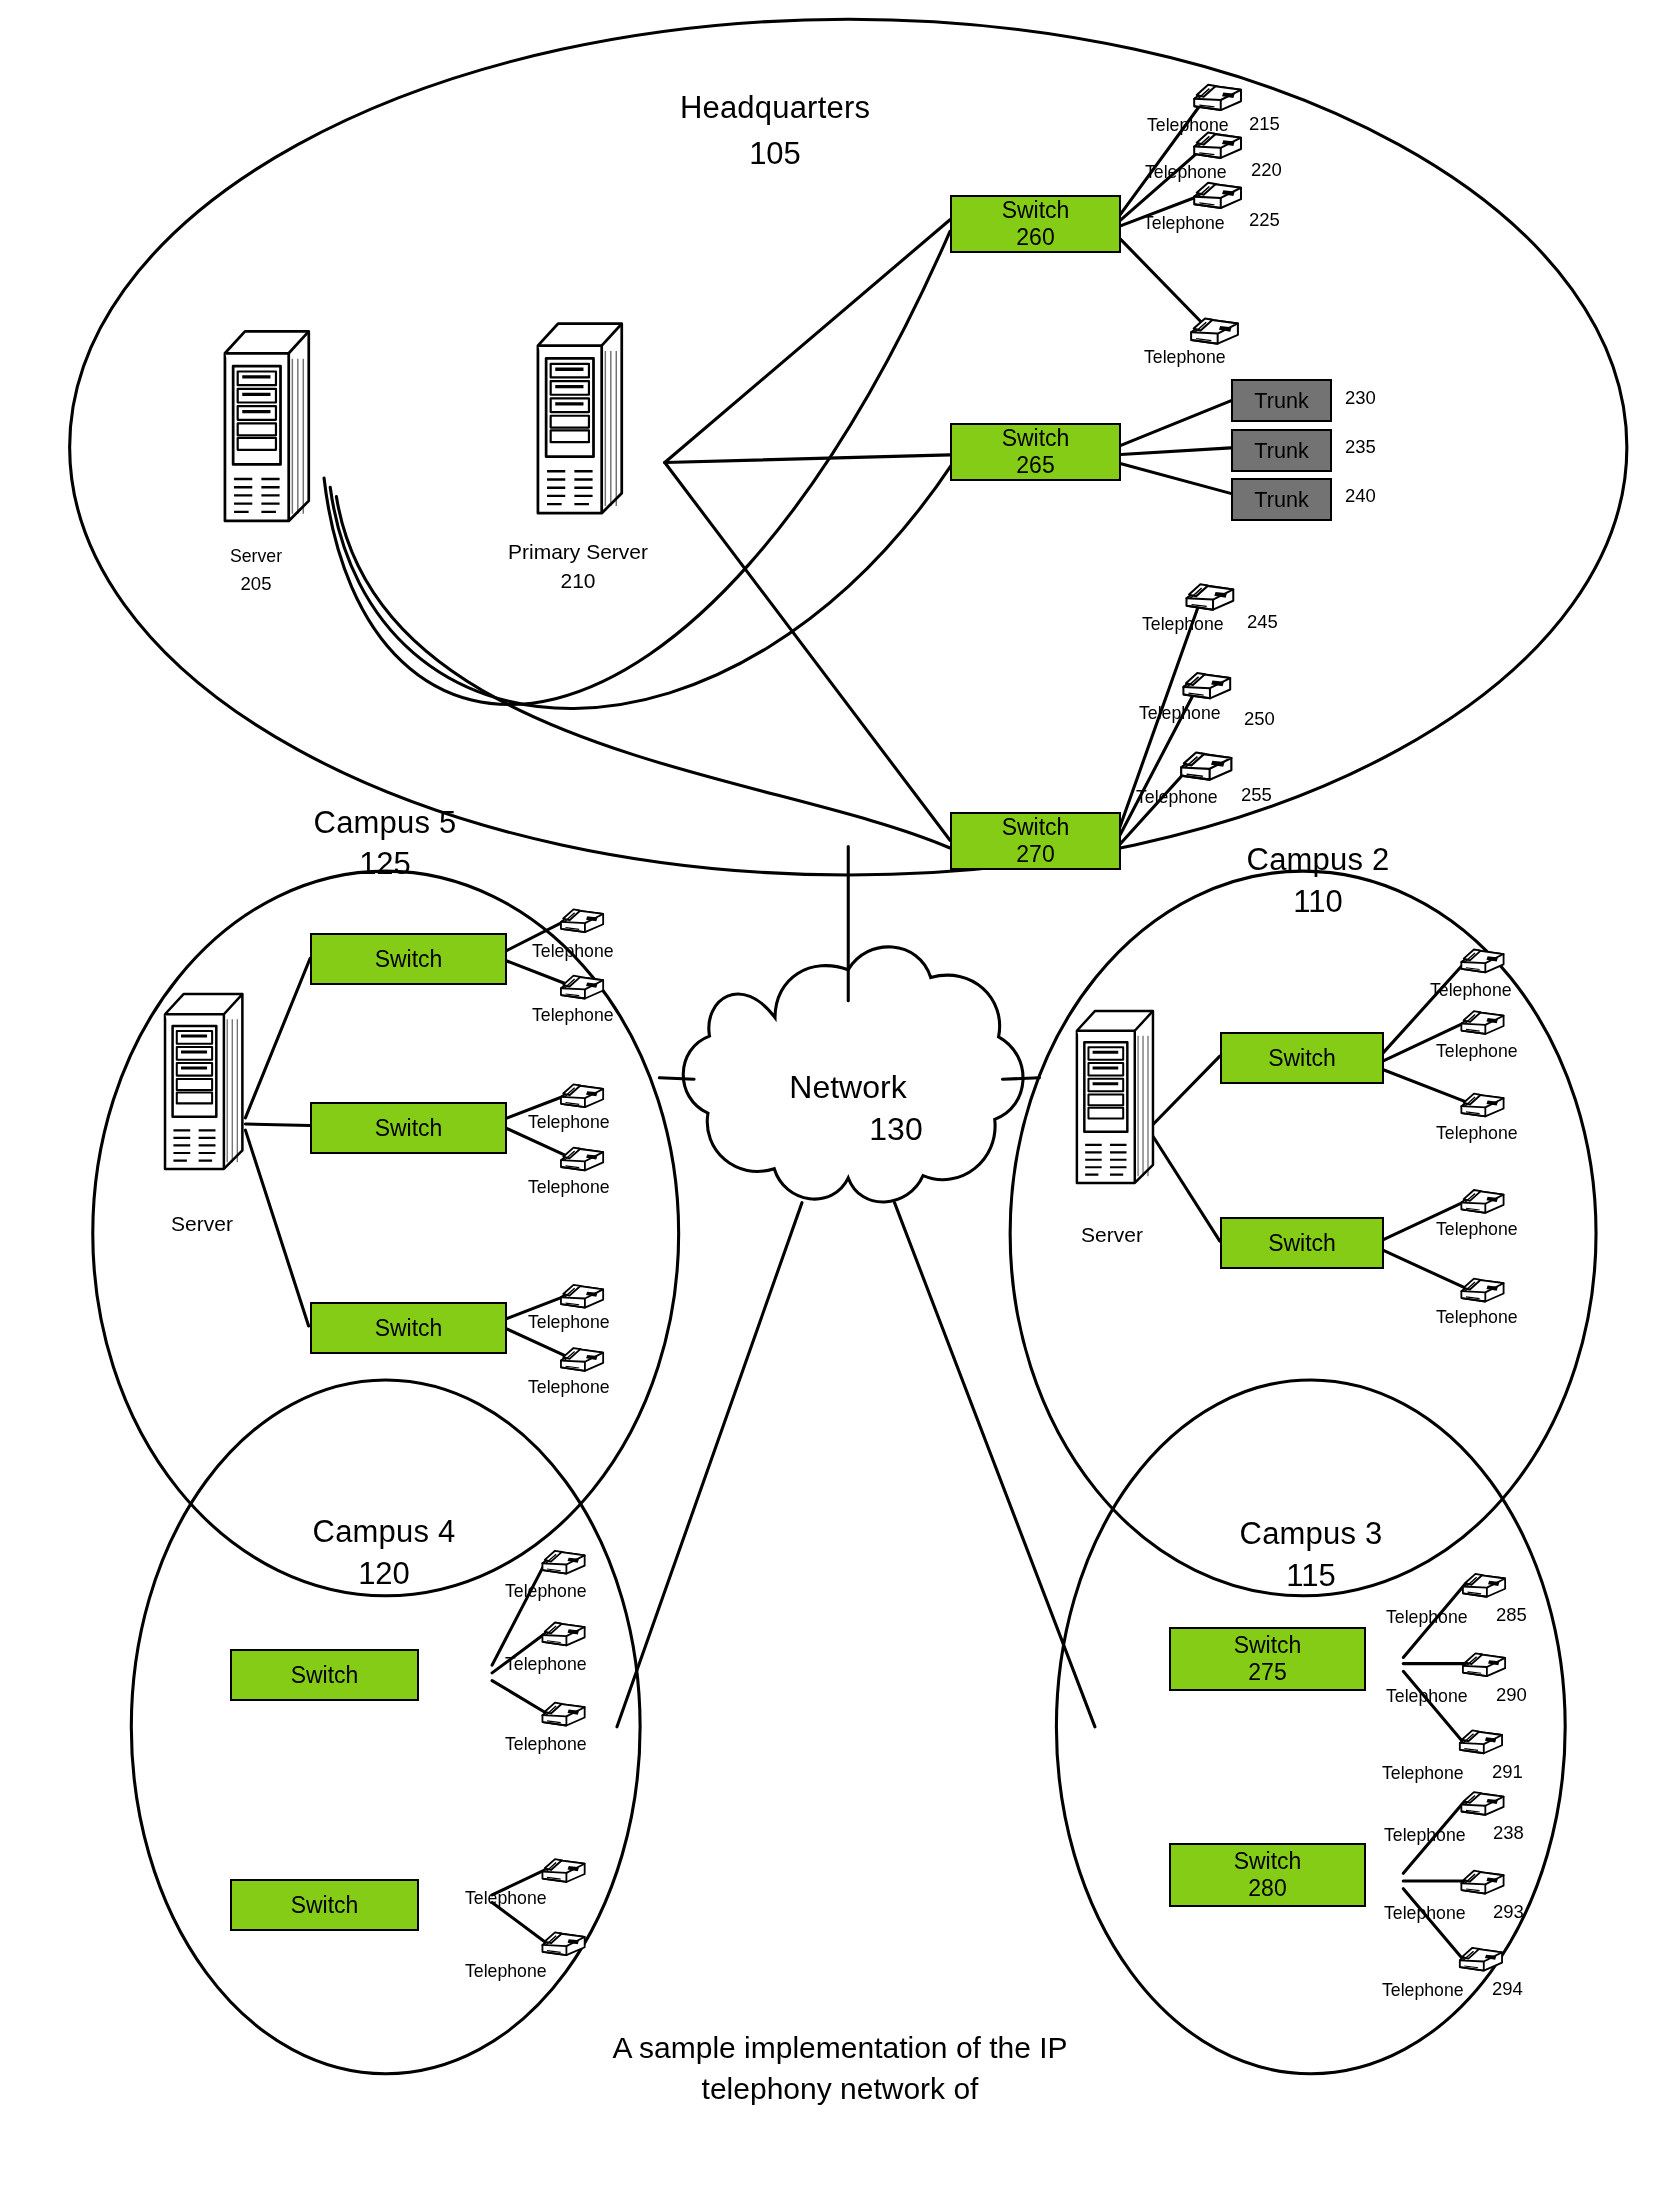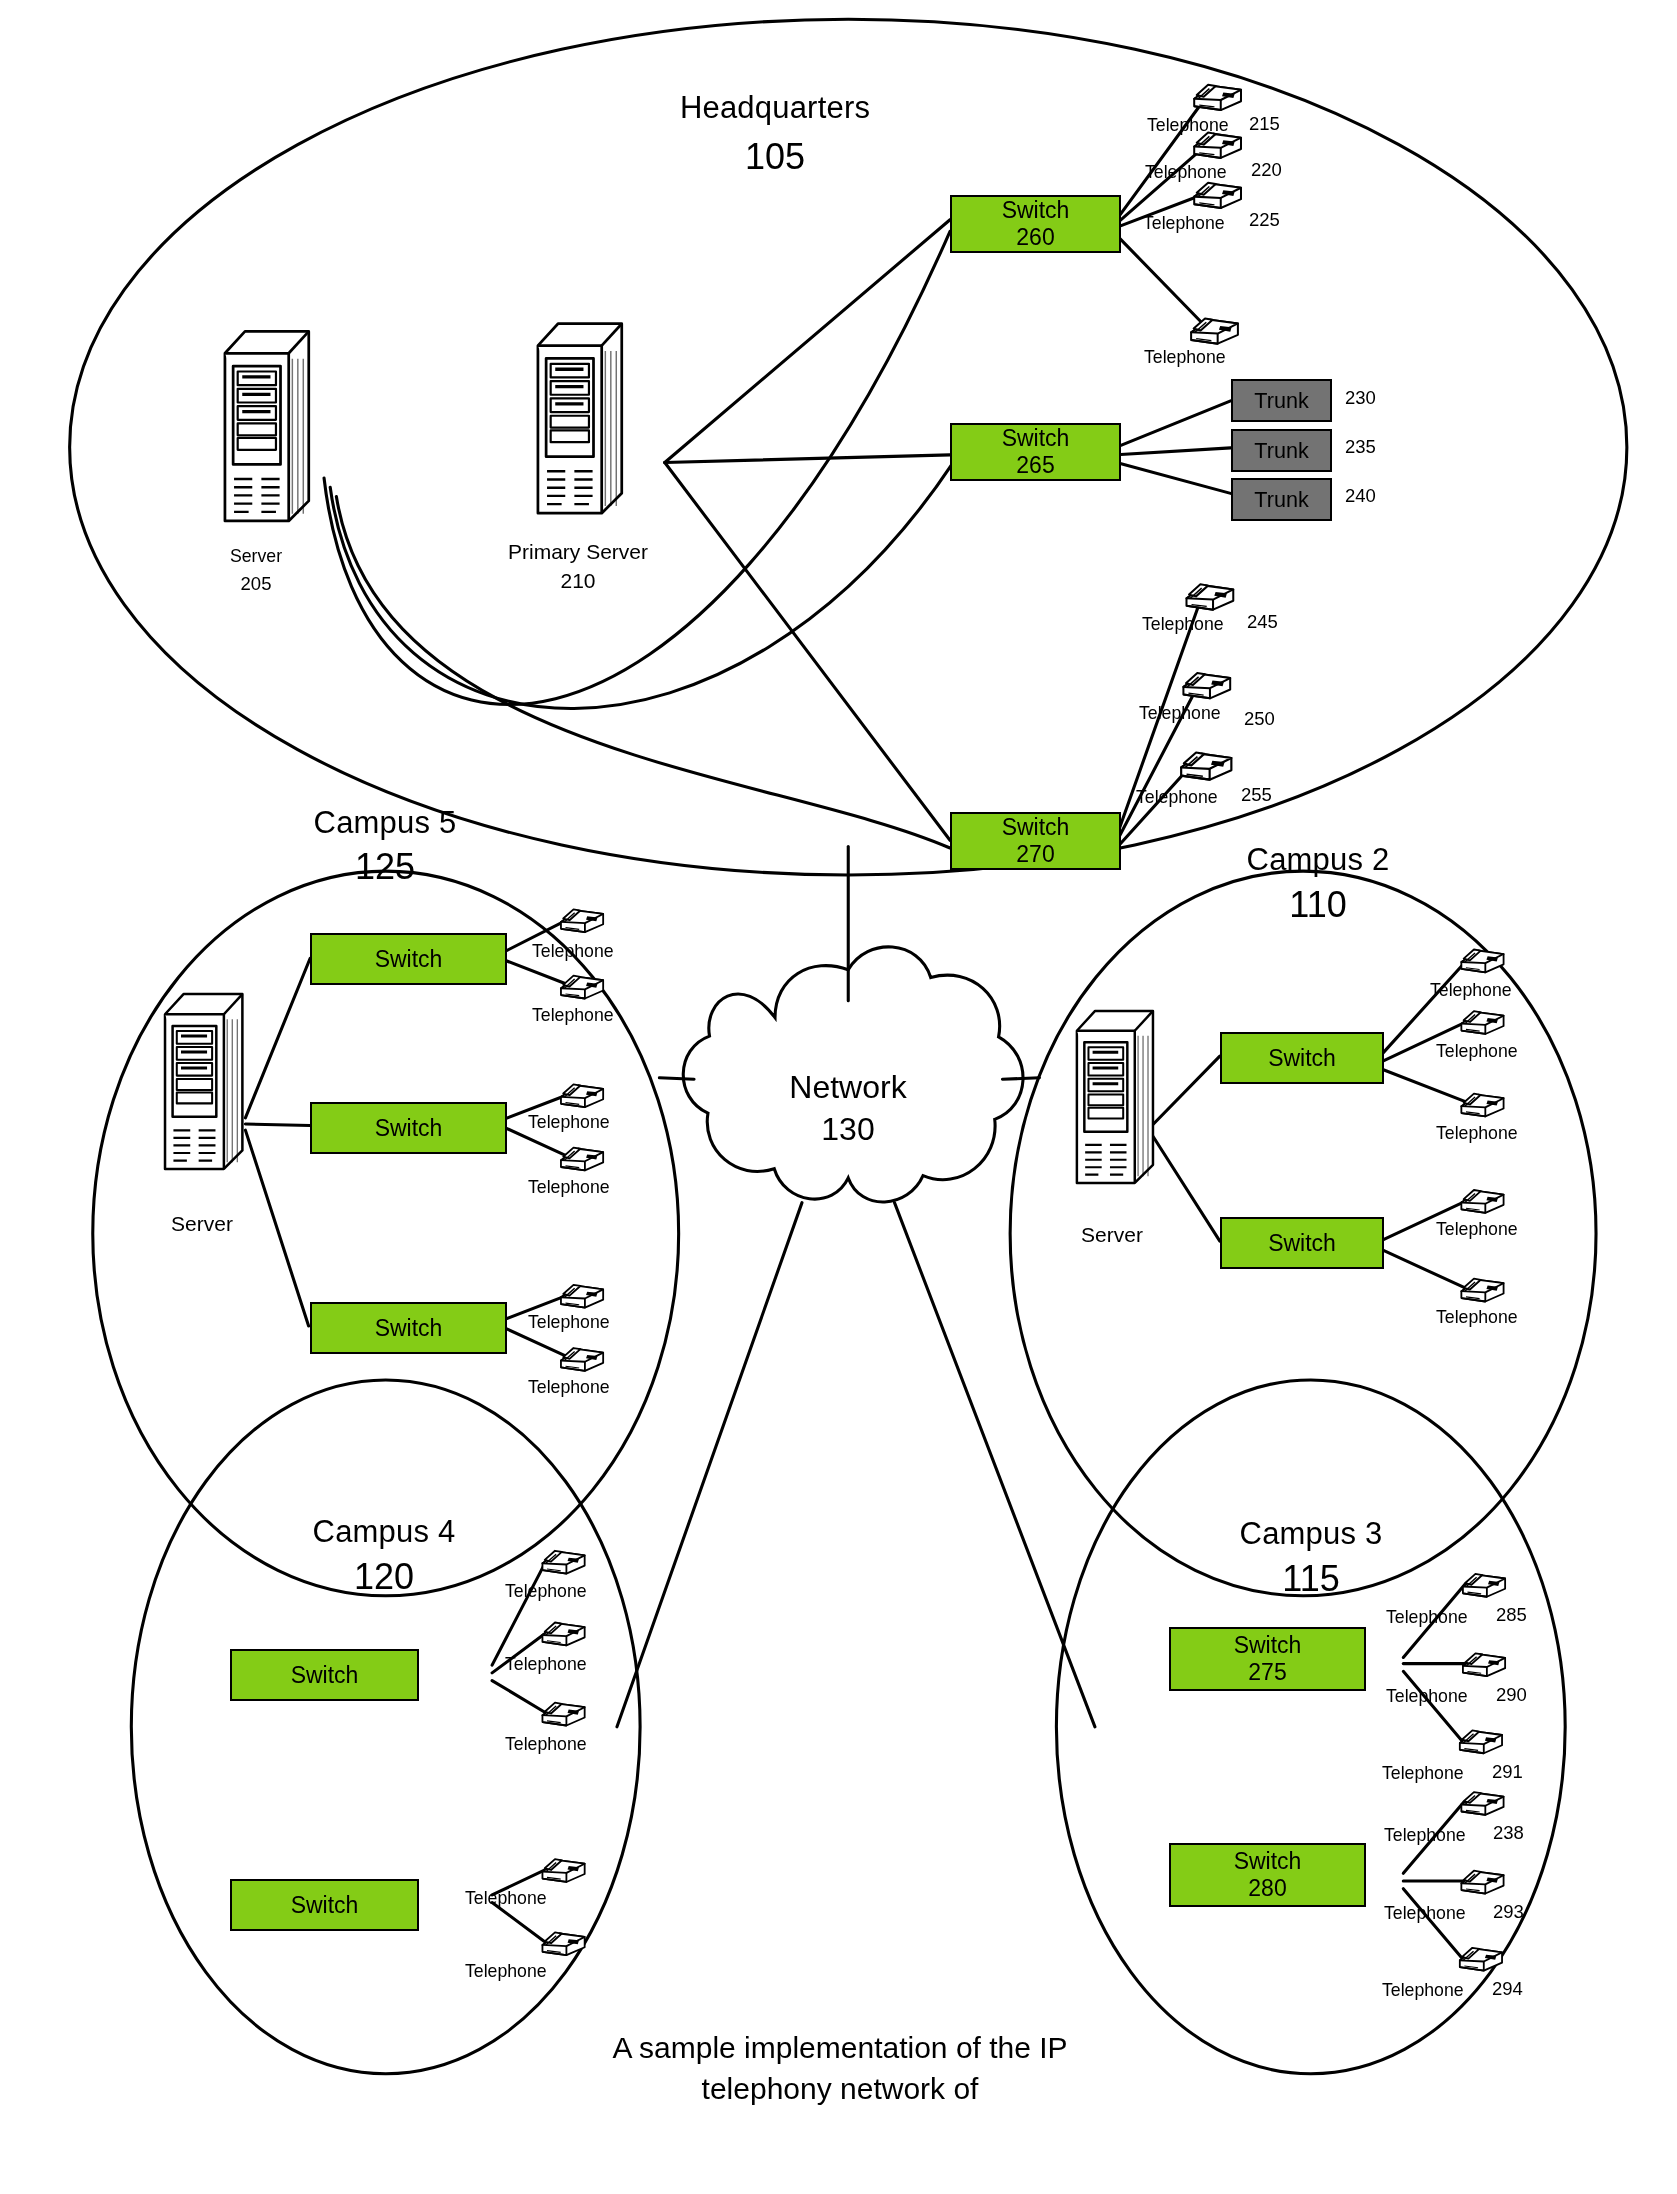--- a/index.html
+++ b/index.html
@@ -3,21 +3,21 @@
 <meta charset="utf-8">
 <style>
   html,body{margin:0;padding:0;background:#ffffff;}
   body{width:1678px;height:2194px;position:relative;overflow:hidden;
        font-family:"Liberation Sans","DejaVu Sans",sans-serif;color:#000;}
   #stage{position:absolute;inset:0;}
   svg.layer{position:absolute;left:0;top:0;width:1678px;height:2194px;overflow:visible;}
   .lbl{position:absolute;white-space:nowrap;color:#000;line-height:1.12;}
   .ctr{transform:translateX(-50%);text-align:center;}
   .zone-title{font-size:31px;letter-spacing:0.2px;}
-  .zone-num{font-size:36px;}
+  .zone-num{font-size:31px;}
   .cloud-title{font-size:32px;}
   .node-label{font-size:17.7px;}
   .node-num{font-size:18.5px;}
   .boxlabel{font-size:23px;text-align:center;}
   .boxlabel.two{line-height:1.18;}
   .caption{font-size:30px;text-align:center;line-height:1.35;}
   .box{position:absolute;border:2.3px solid #000;background:#84cc16;
        display:flex;align-items:center;justify-content:center;}
   .trunkbox{position:absolute;border:2.3px solid #000;background:#737373;
        display:flex;align-items:center;justify-content:center;font-size:21.6px;}
@@ -321,21 +321,21 @@
 <div class="lbl node-num" style="left:1345px;top:486px;">240</div>
 
 <div class="lbl node-label" style="left:1142px;top:615px;">Telephone</div>
 <div class="lbl node-num" style="left:1247px;top:612px;">245</div>
 <div class="lbl node-label" style="left:1139px;top:704px;">Telephone</div>
 <div class="lbl node-num" style="left:1244px;top:701px;margin-top:8px;">250</div>
 <div class="lbl node-label" style="left:1136px;top:788px;">Telephone</div>
 <div class="lbl node-num" style="left:1241px;top:785px;">255</div>
 
 <div class="lbl ctr cloud-title" style="left:848px;top:1070px;">Network</div>
-<div class="lbl ctr cloud-title" style="left:848px;top:1112px;">130</div>
+<div class="lbl ctr cloud-title" style="left:896px;top:1112px;">130</div>
 
 <div class="lbl ctr zone-title" style="left:385px;top:806px;">Campus 5</div>
 <div class="lbl ctr zone-num" style="left:385px;top:847px;text-align:right;">125</div>
 <div class="lbl ctr node-label" style="left:202px;top:1212px;font-size:21px;">Server</div>
 
 <div class="box" style="left:310px;top:933px;width:193px;height:48px;">
   <span class="boxlabel">Switch</span>
 </div>
 <div class="lbl node-label" style="left:532px;top:942px;">Telephone</div>
 <div class="lbl node-label" style="left:532px;top:1006px;">Telephone</div>

